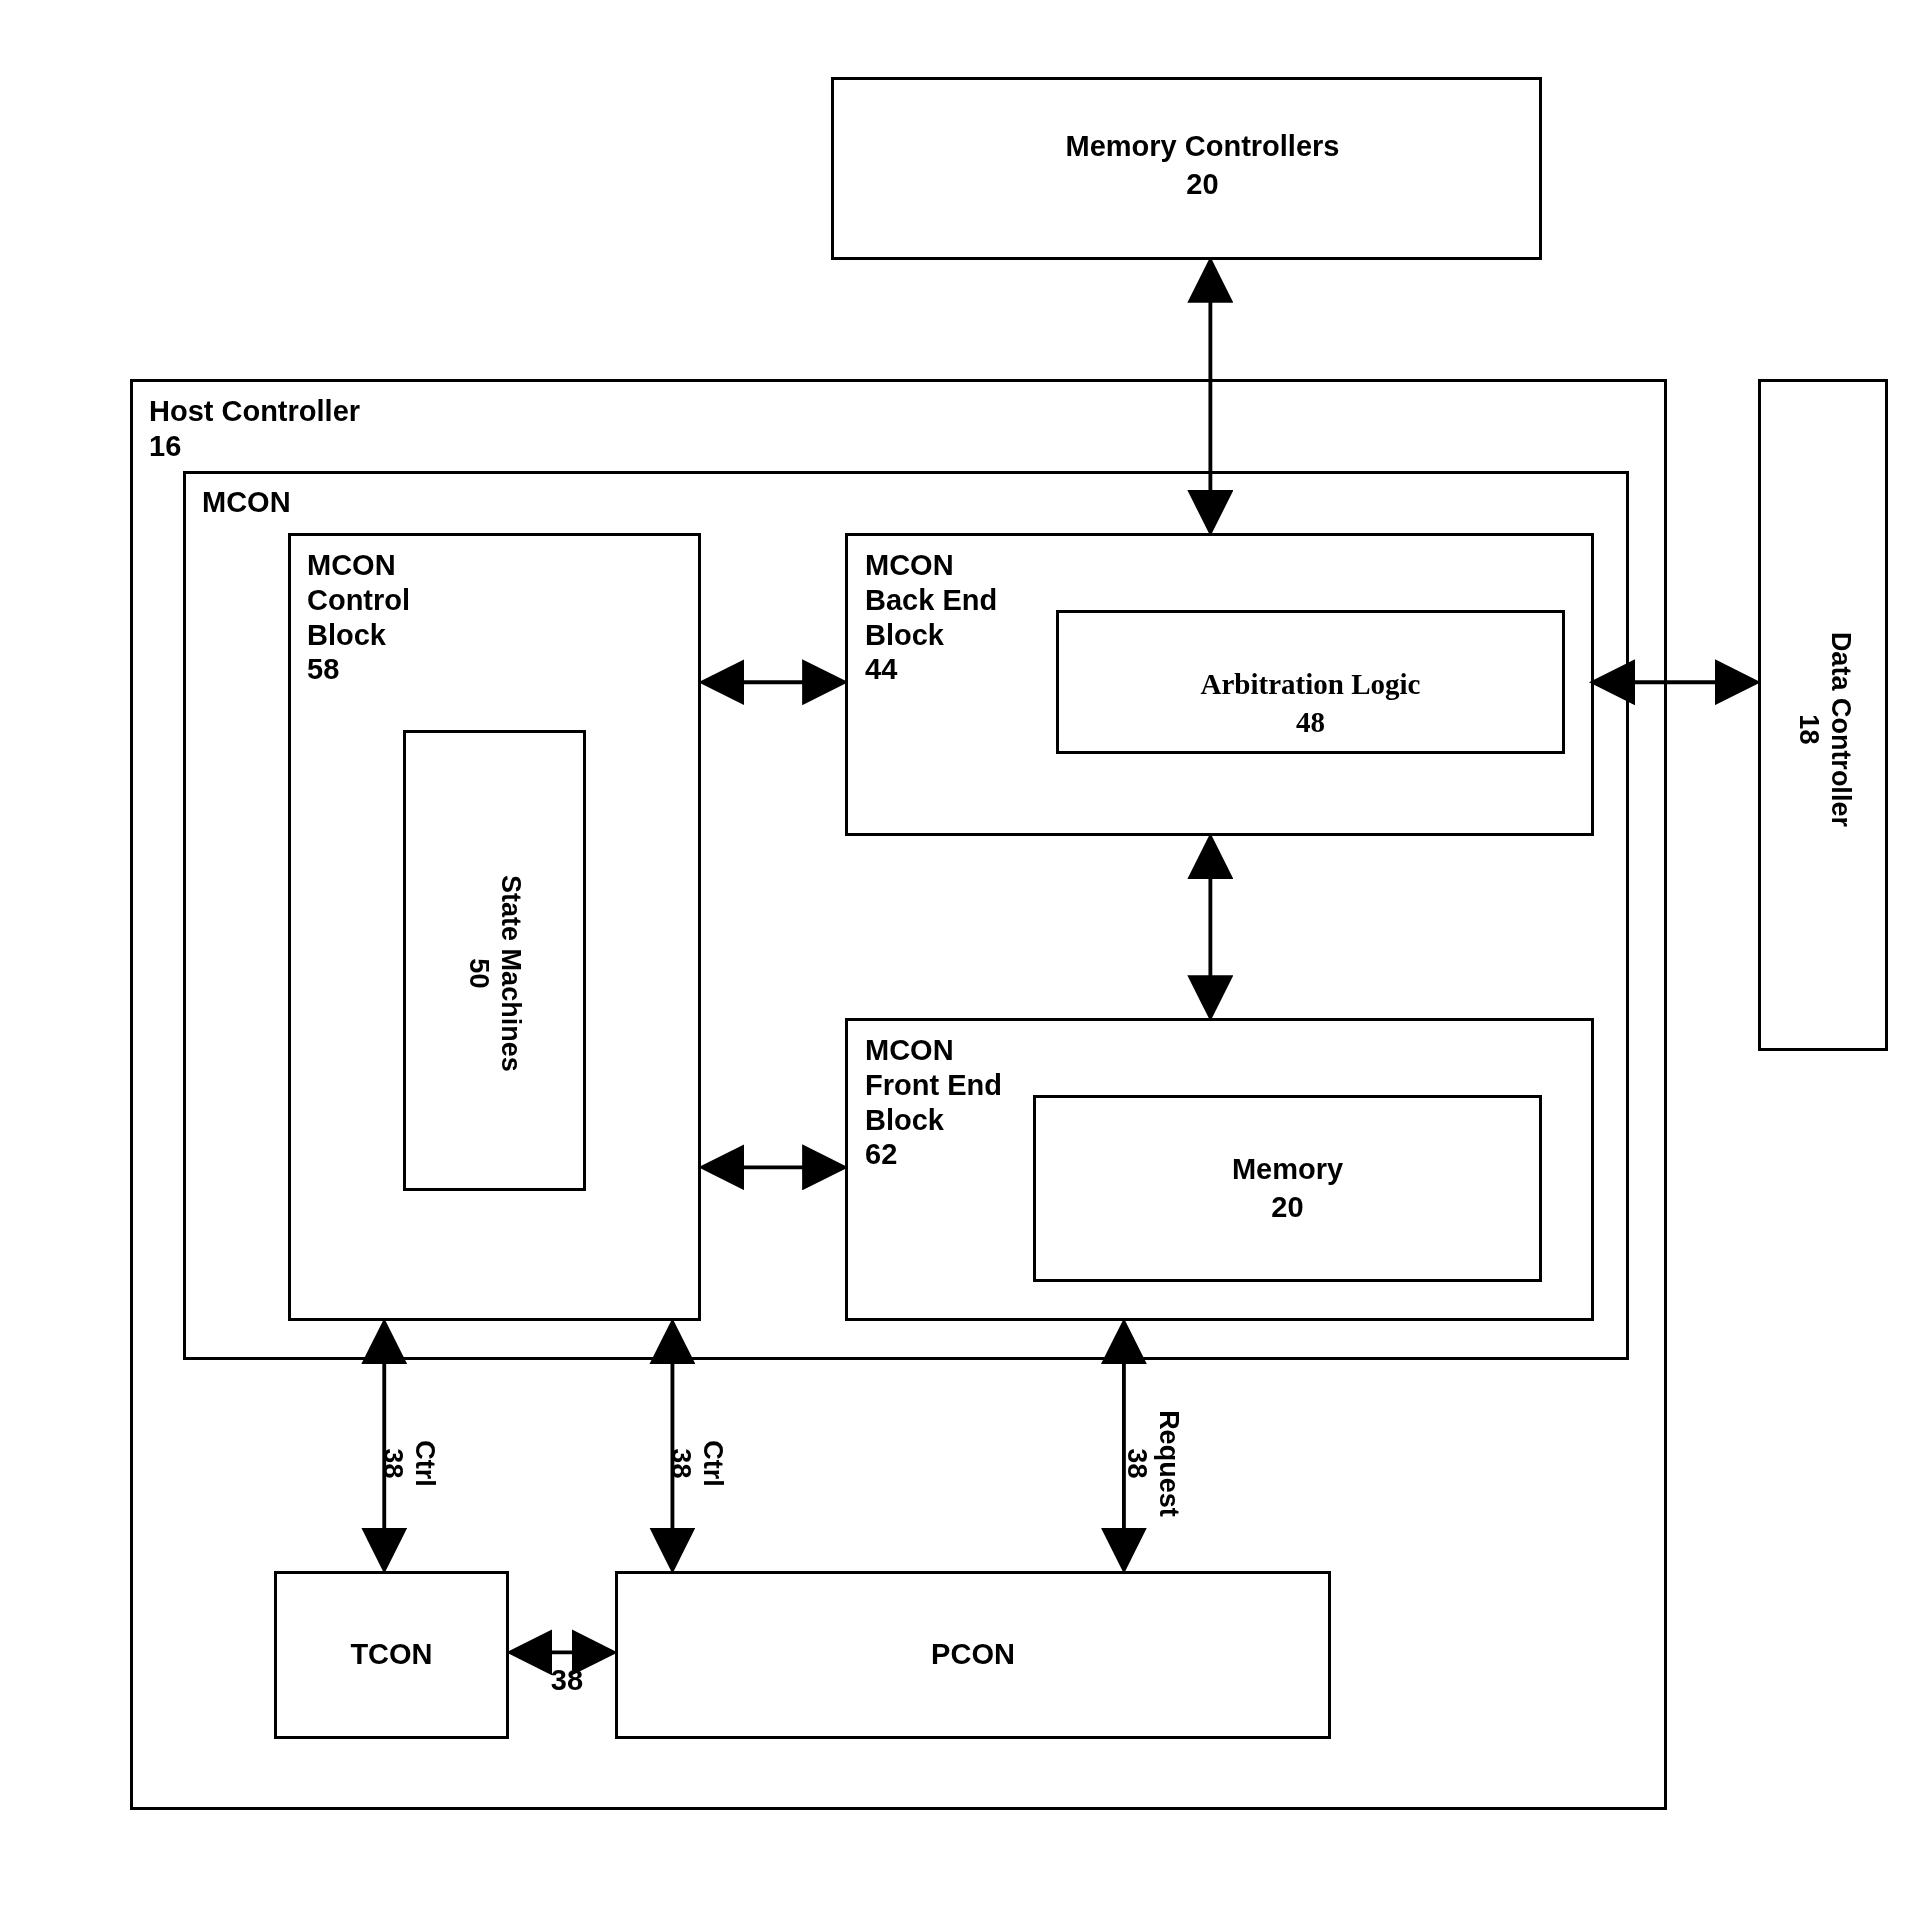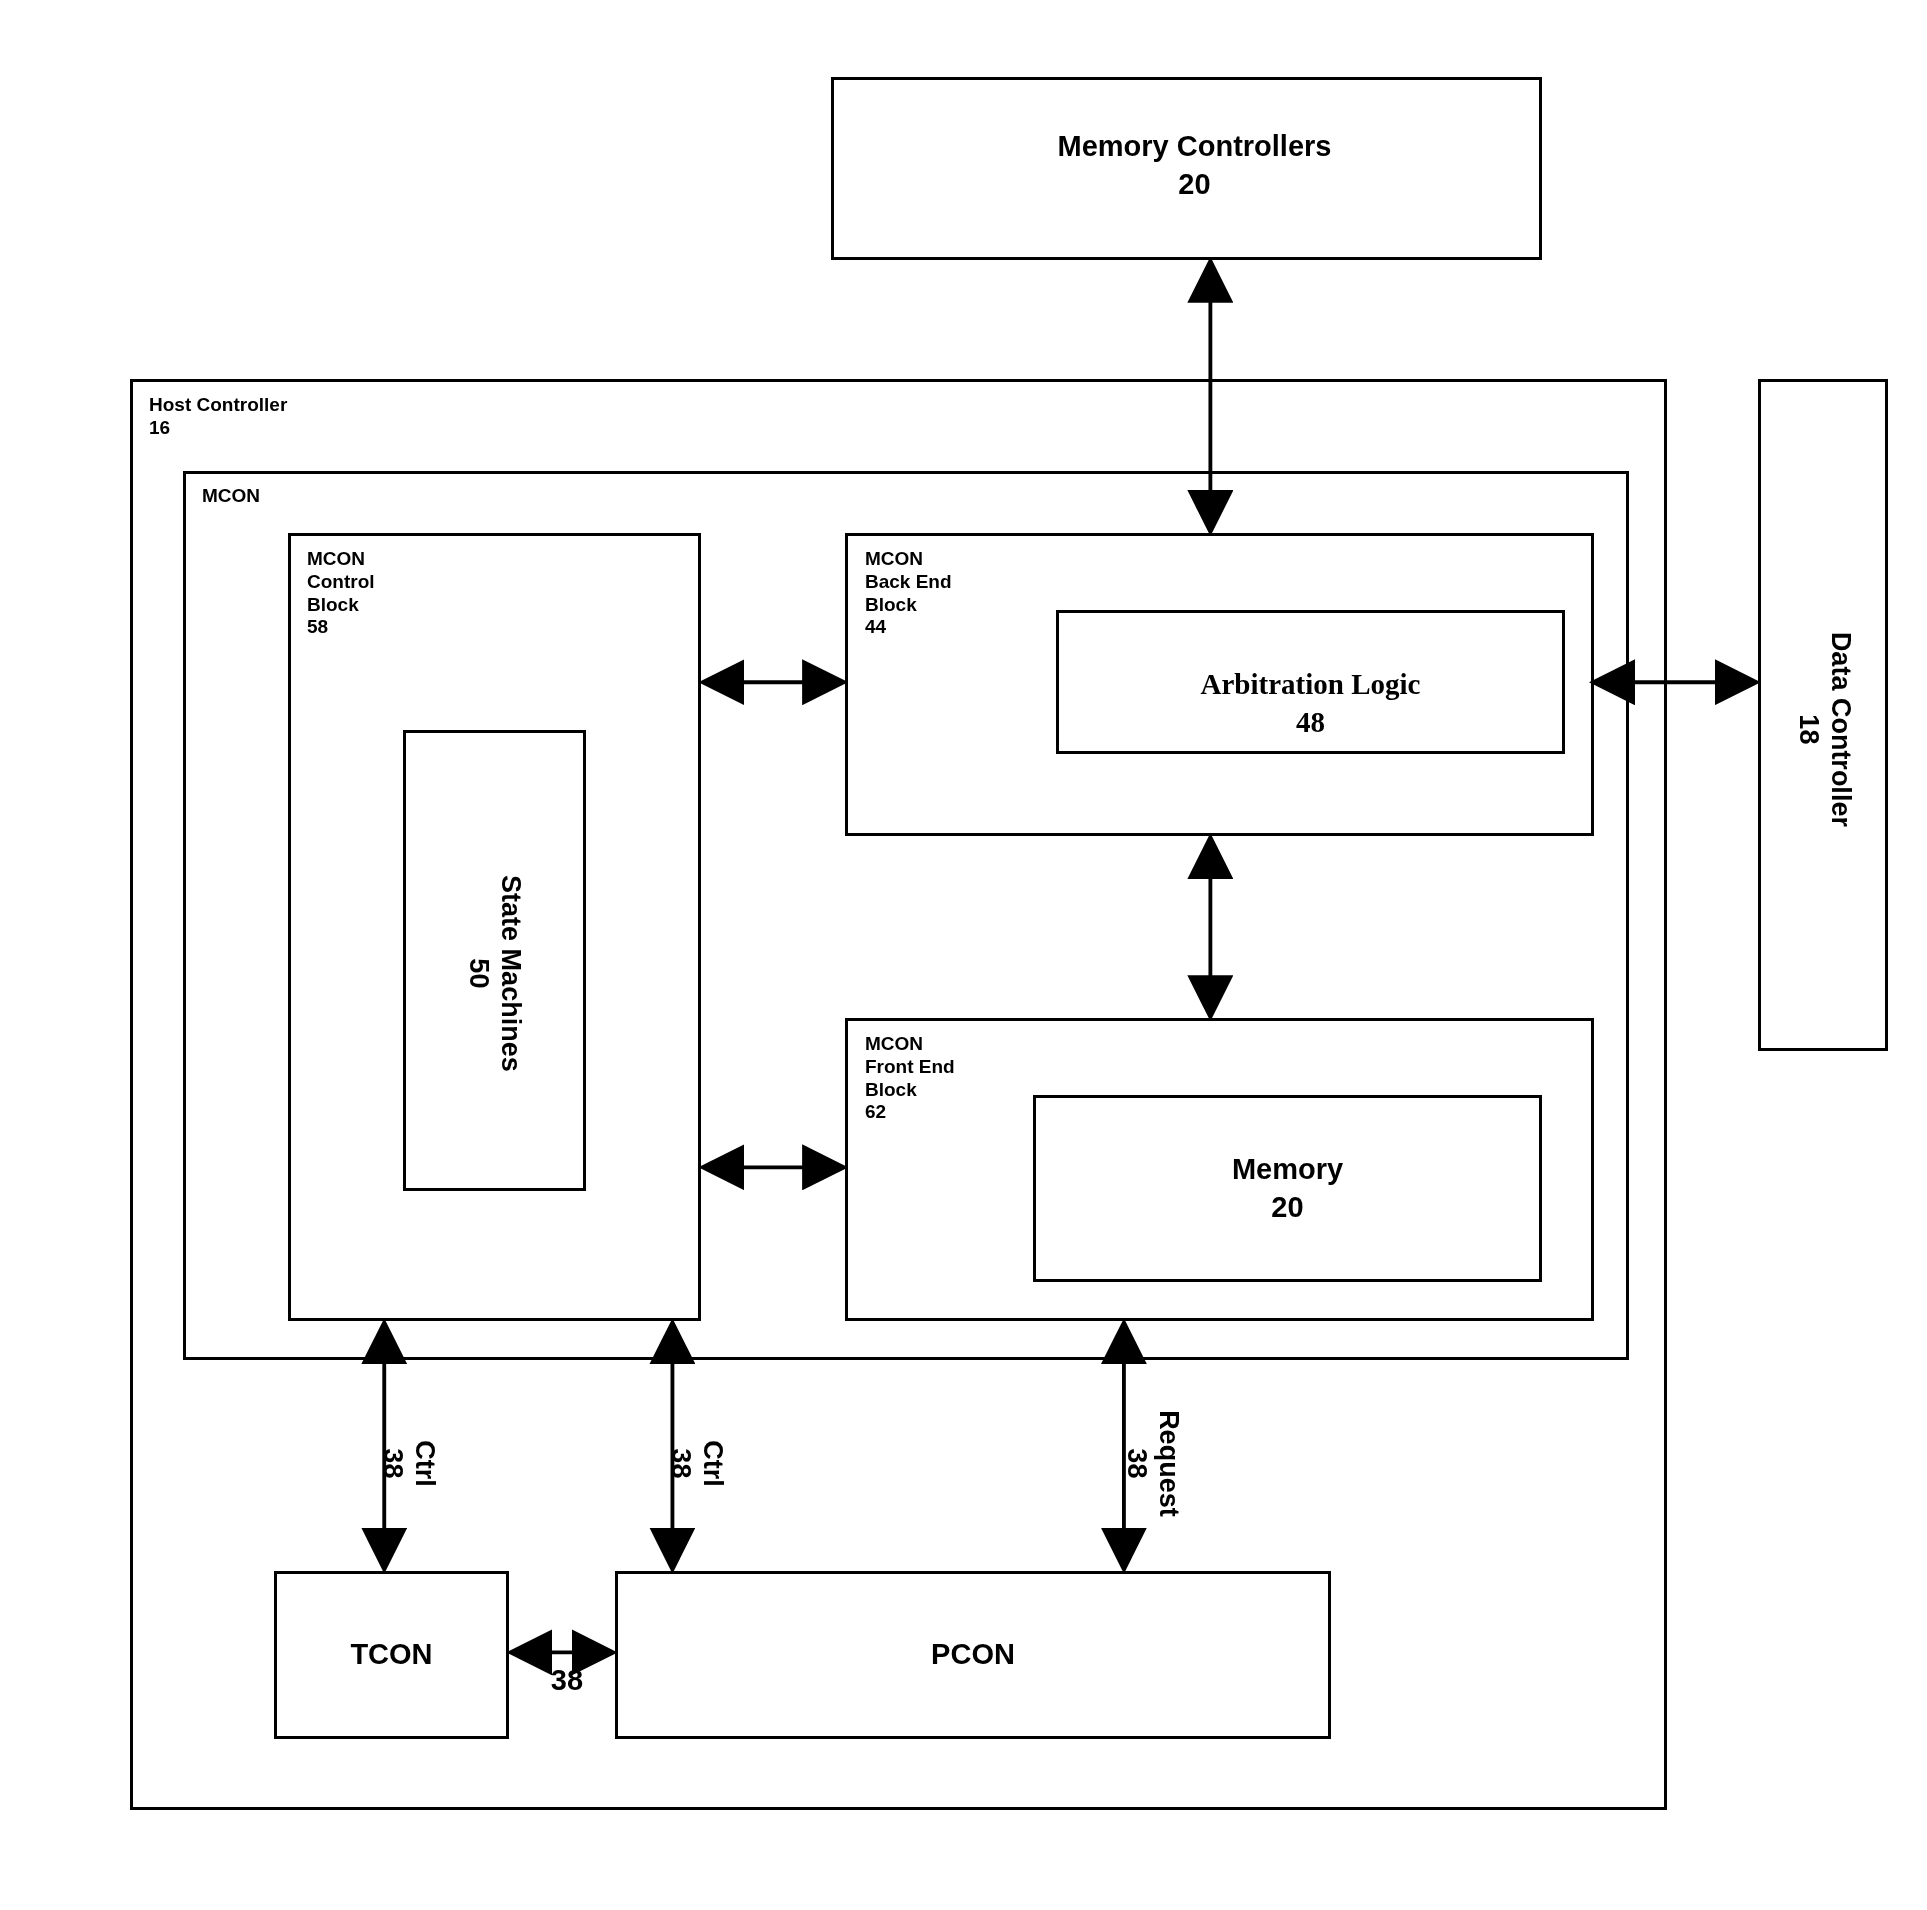--- a/index.html
+++ b/index.html
@@ -13,21 +13,21 @@
     position: relative;
   }
   .box {
     position: absolute;
     border: 3.8px solid #000;
     background: #fff;
   }
   .label {
     position: absolute;
     font-weight: bold;
-    font-size: 19px;
+    font-size: 29px;
     line-height: 1.2;
     color: #000;
   }
   .label-center {
     position: absolute;
     font-weight: bold;
     font-size: 29px;
     line-height: 1.3;
     color: #000;
     text-align: center;
@@ -46,21 +46,21 @@
   svg.arrow {
     position: absolute;
     overflow: visible;
     pointer-events: none;
   }
 </style>
 </head>
 <body>
 
 <div class="box" style="left:831px; top:77px; width:711px; height:183px;">
-  <div class="label-center" style="left:8px; top:48px; width:100%;">
+  <div class="label-center" style="left:16px; top:48px; width:100%;">
     <span>Memory Controllers</span><br>
     <span>20</span>
   </div>
 </div>
 
 <div class="box" style="left:130px; top:379px; width:1537px; height:1431px;"></div>
 <div class="label" style="left:149px; top:394px;">
   <span>Host Controller</span><br>
   <span>16</span>
 </div>

